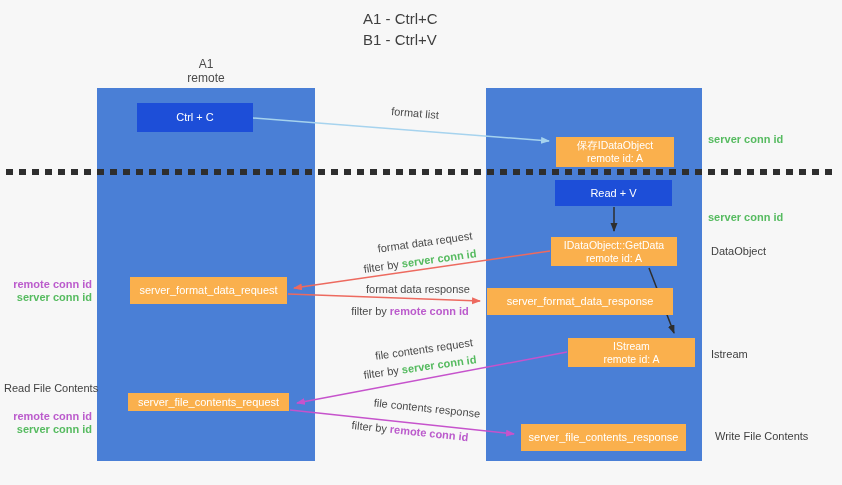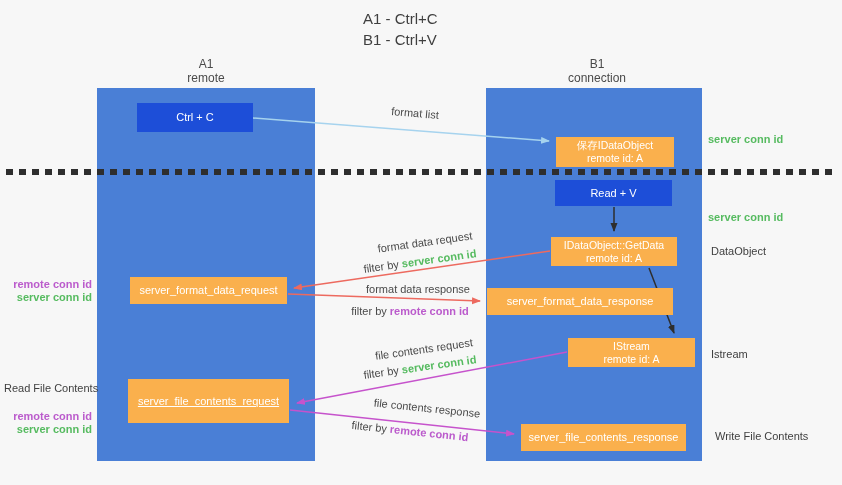--- a/index.html
+++ b/index.html
@@ -60,21 +60,21 @@
   .node.orange { background: #fab04d; }
   .node.small  { font-size: 10.5px; }
 
   .n-ctrl-c   { left: 137px; top: 103px; width: 116px; height: 29px; }
   .n-save     { left: 556px; top: 137px; width: 118px; height: 30px; }
   .n-ctrl-v   { left: 555px; top: 180px; width: 117px; height: 26px; }
   .n-getdata  { left: 551px; top: 237px; width: 126px; height: 29px; }
   .n-fmt-req  { left: 130px; top: 277px; width: 157px; height: 27px; }
   .n-fmt-resp { left: 487px; top: 288px; width: 186px; height: 27px; }
   .n-istream  { left: 568px; top: 338px; width: 127px; height: 29px; }
-  .n-file-req { left: 128px; top: 379px; width: 161px; height: 44px; text-decoration: underline; }
+  .n-file-req { left: 128px; top: 393px; width: 161px; height: 18px; }
   .n-file-resp{ left: 521px; top: 424px; width: 165px; height: 27px; }
 
   
   .arrow-label {
     z-index: 6;
     font-size: 11px; line-height: 13px; color: #4a4a4a;
     text-align: center; white-space: nowrap;
   }
   .rot-up   { transform: rotate(-8deg); }
   .rot-dn   { transform: rotate(6deg); }
@@ -117,24 +117,20 @@
 
   <div class="abs title">
     <div>A1 - Ctrl+C</div>
     <div>B1 - Ctrl+V</div>
   </div>
 
   <div class="abs lane-header a">
     <div>A1</div>
     <div>remote</div>
   </div>
-  <div class="abs lane-header b">
-    <div>B1</div>
-    <div>connection</div>
-  </div>
 
   <div class="abs lane a"></div>
   <div class="abs lane b"></div>
 
   <div class="abs dotted-line"></div>
 
   <svg class="abs arrows" width="842" height="485" viewBox="0 0 842 485">
     <defs>
       <marker id="m-blue" markerWidth="10" markerHeight="8" refX="8" refY="3.5" orient="auto" markerUnits="userSpaceOnUse">
         <path d="M0,0 L9,3.5 L0,7 Z" fill="#a6d3ee"></path>

